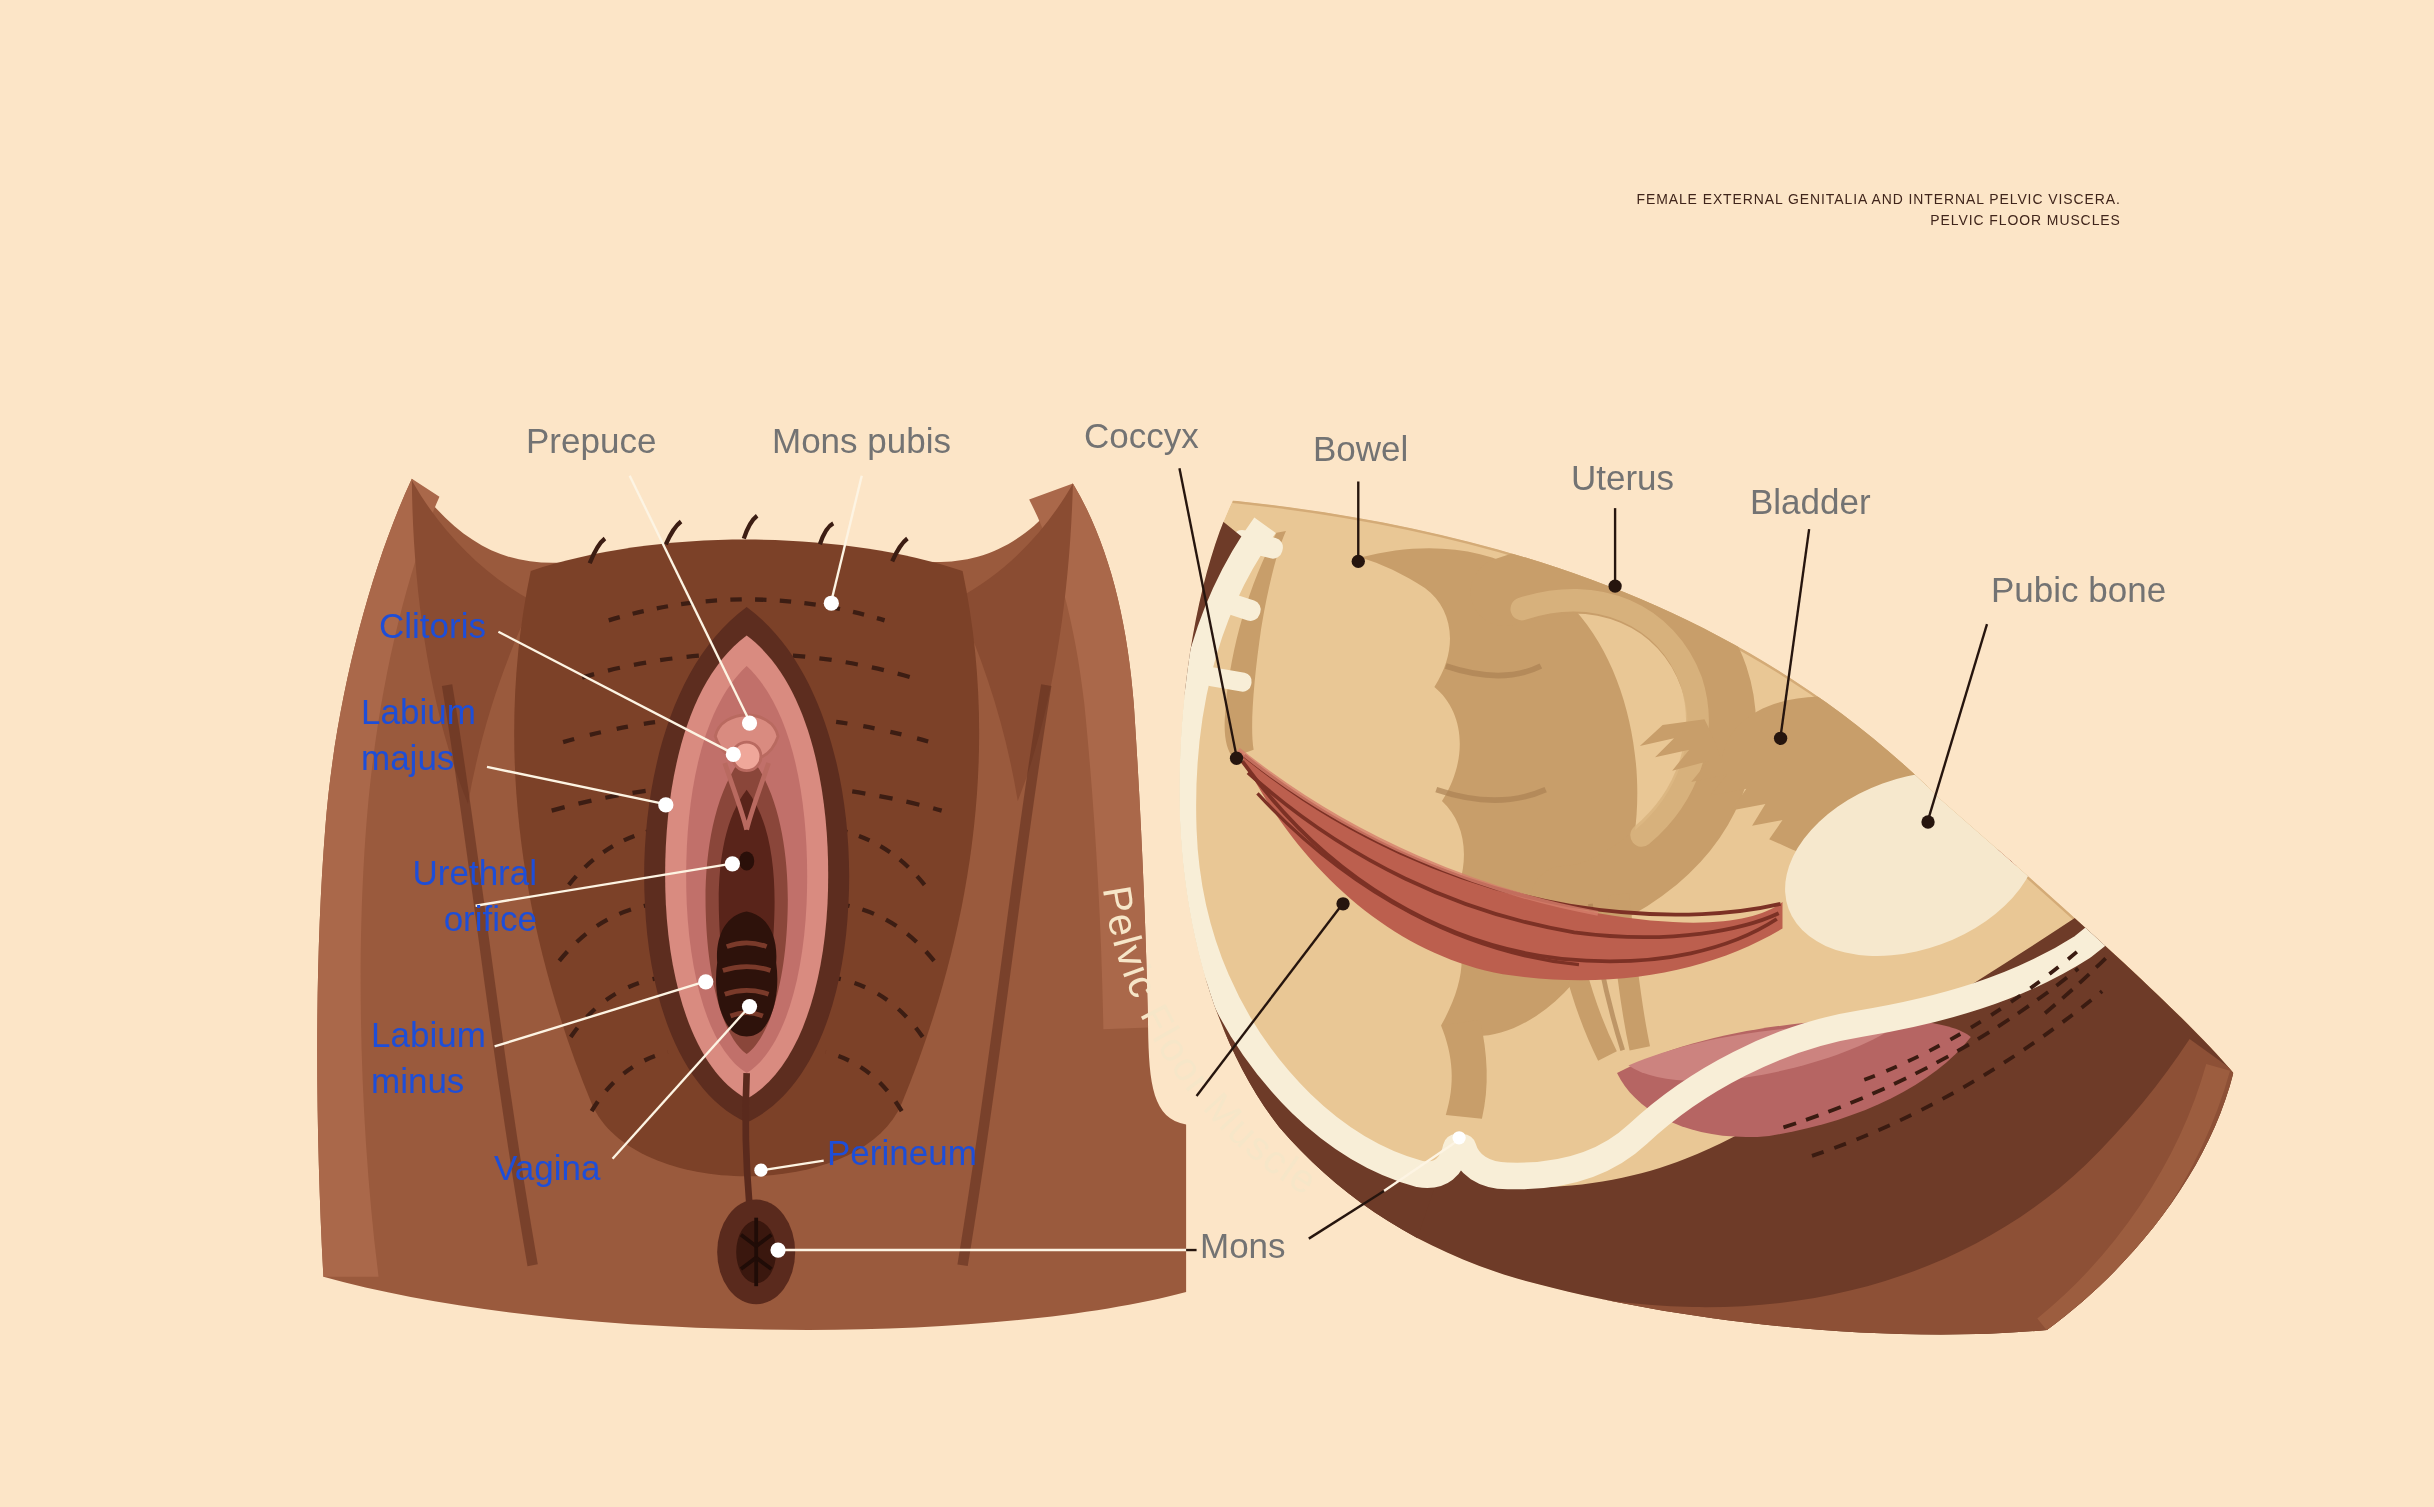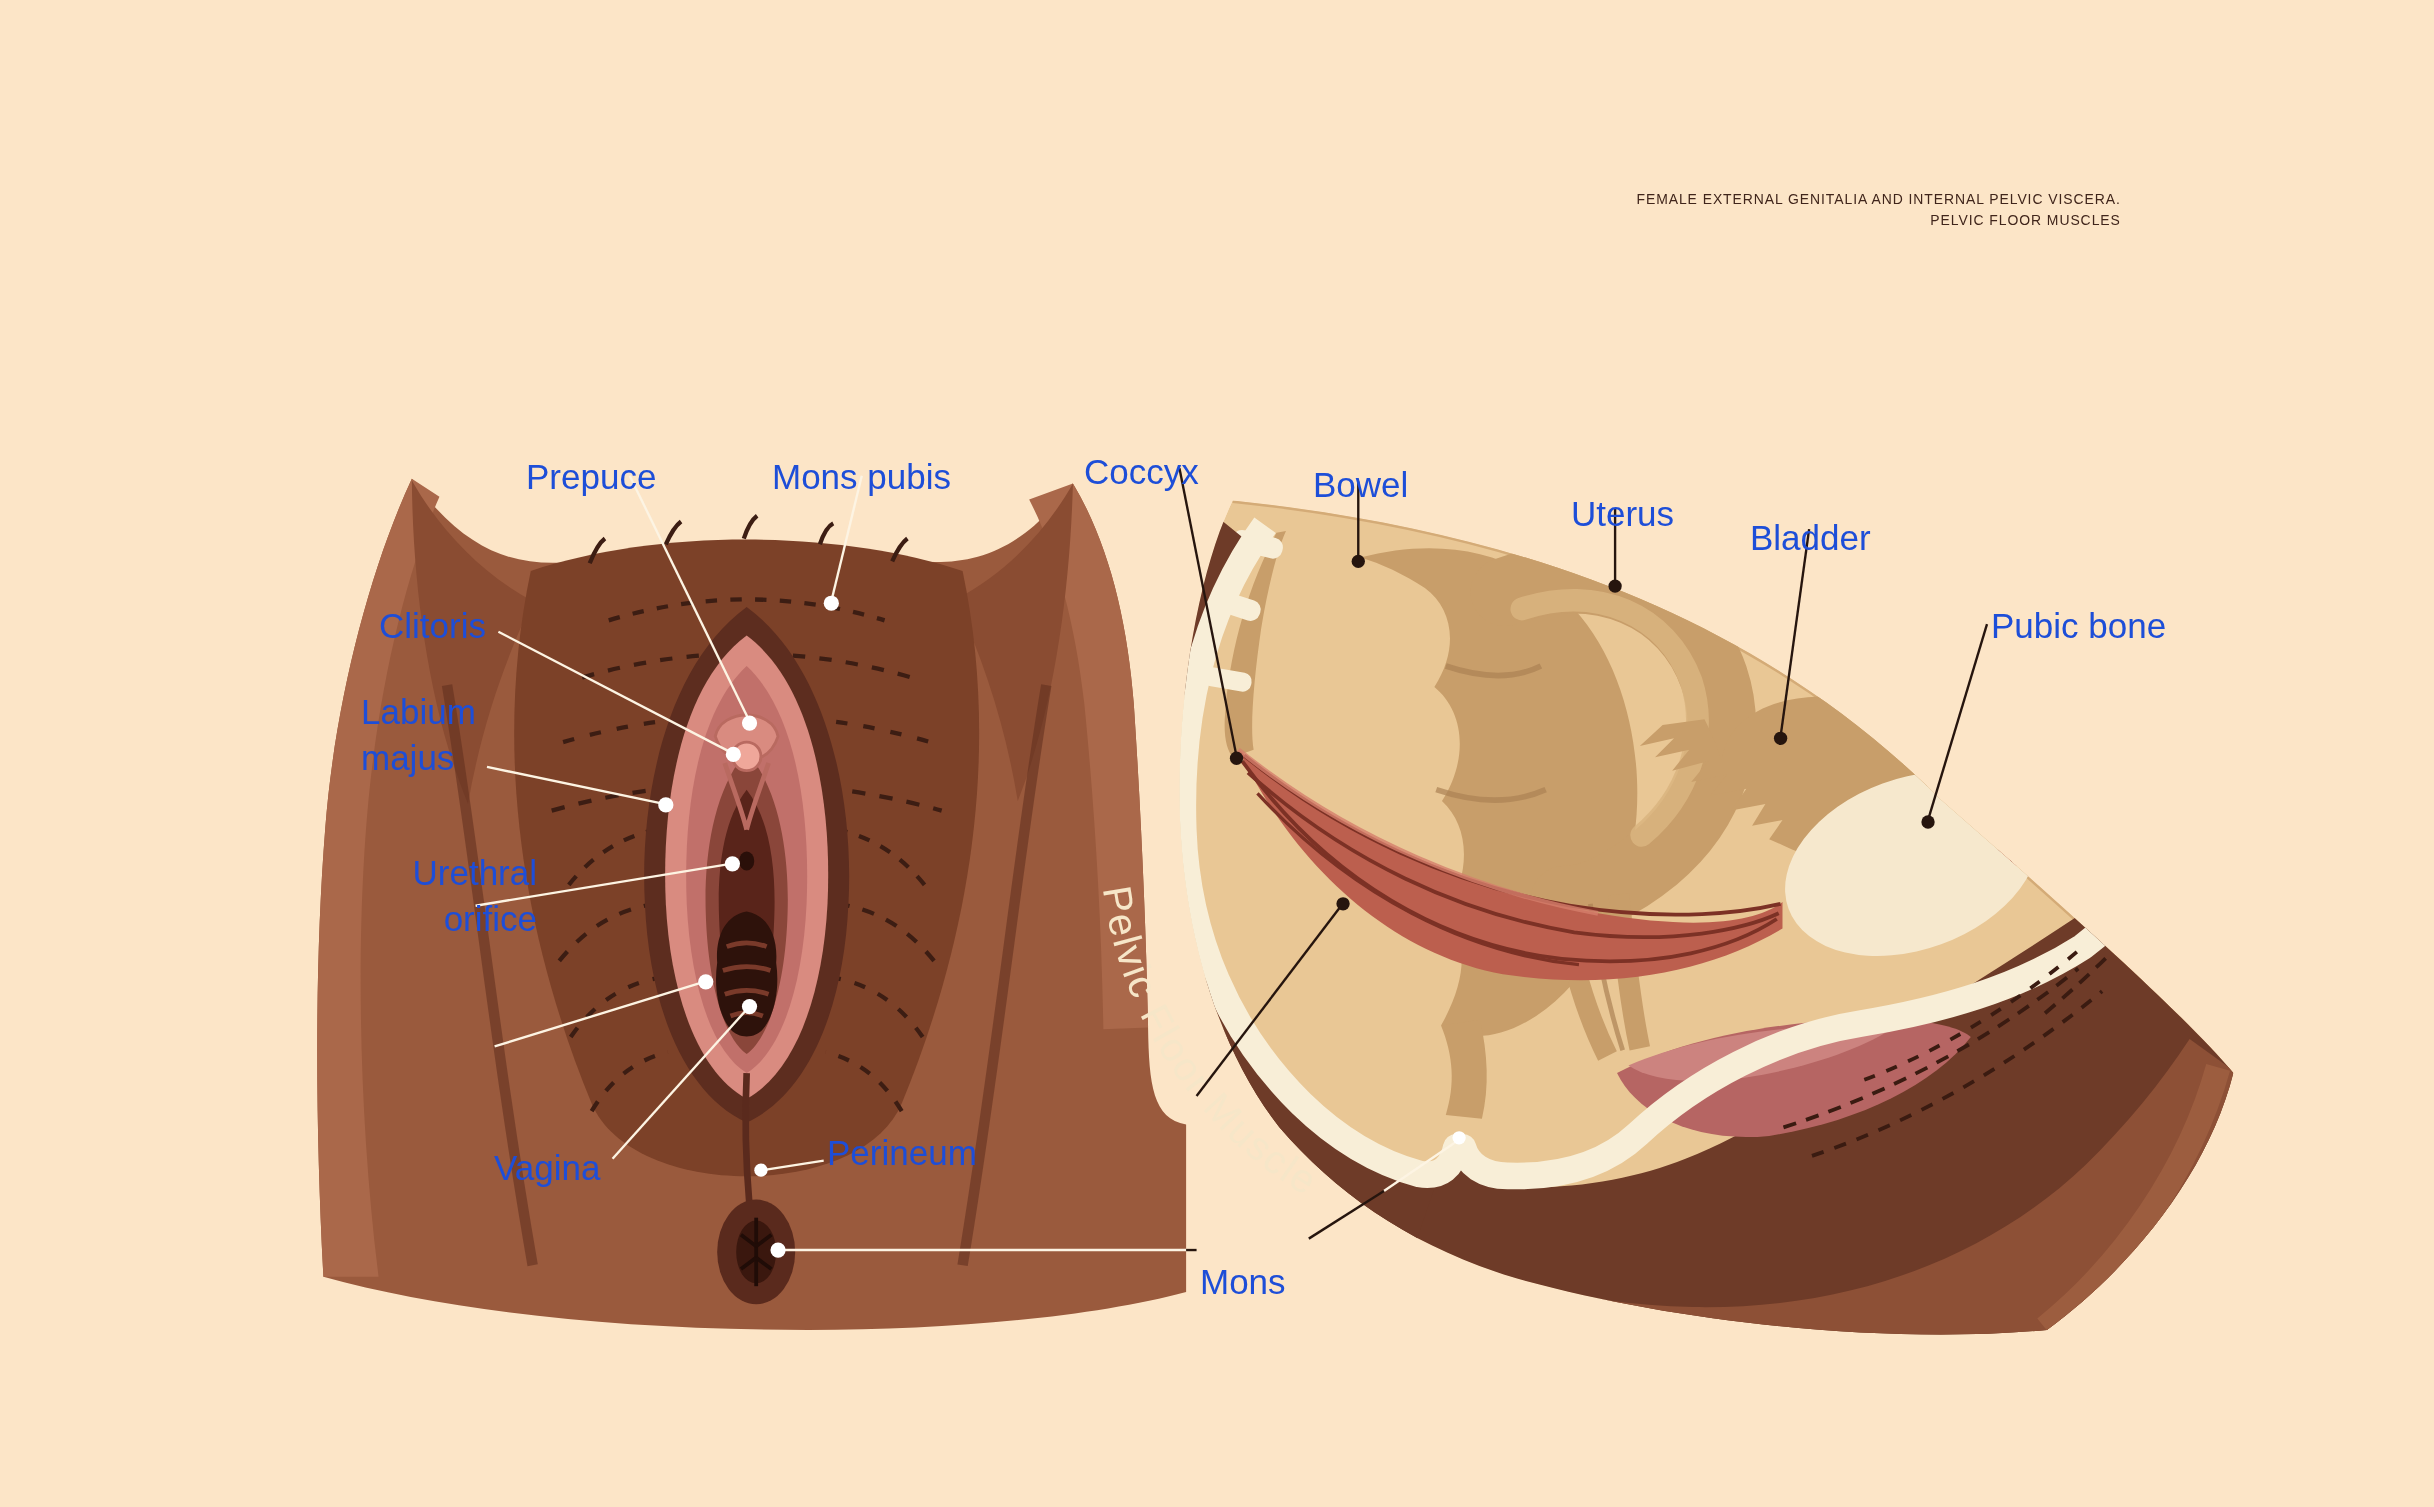--- a/index.html
+++ b/index.html
@@ -2,21 +2,21 @@
 <html style="font-size:15px"><head>
 <meta charset="utf-8">
 <style>
   html,body{margin:0;padding:0;background:#fce5c7;}
   .stage{position:relative;width:2435px;height:1508px;background:#fce5c7;overflow:hidden;
          font-family:"Liberation Sans", sans-serif;}
   .stage svg{position:absolute;left:0;top:0;}
   .title-block{position:absolute;top:188px;right:314px;text-align:right;color:#40251b;
 ysis    font-size:59px;line-height:1.42;letter-spacing:1px;transform:scaleX(.93);transform-origin:right top;white-space:nowrap;}
   .lab{position:absolute;font-size:35px;line-height:1.32;}
-  .lab-dark{color:#1d4ed8;margin-top:36px;}
+  .lab-dark{color:#737373;}
   .lab-light{color:#1d4ed8;}
 </style>
 </head>
 <body>
 
 <div class="stage">
 
 <svg width="2435" height="1508" viewBox="0 0 2560 1585">
   <defs>
     <clipPath id="rclip">
@@ -249,20 +249,21 @@
 <div class="title-block">
   <div>FEMALE EXTERNAL GENITALIA AND INTERNAL PELVIC VISCERA.</div>
   <div>PELVIC FLOOR MUSCLES</div>
 </div>
 
 <div class="lab lab-dark" style="left:526px;top:418px;">Prepuce</div>
 <div class="lab lab-dark" style="left:772px;top:418px;">Mons pubis</div>
 <div class="lab lab-light" style="left:379px;top:603px;">Clitoris</div>
 <div class="lab lab-light" style="left:361px;top:689px;width:181px;">Labium majus</div>
 <div class="lab lab-light" style="left:347px;top:850px;width:190px;text-align:right;">Urethral orifice</div>
+<div class="lab lab-light" style="left:371px;top:1012px;width:181px;">Labium minus</div>
 <div class="lab lab-light" style="left:494px;top:1145px;">Vagina</div>
 <div class="lab lab-light" style="left:827px;top:1130px;">Perineum</div>
 <div class="lab lab-dark" style="left:1084px;top:413px;">Coccyx</div>
 <div class="lab lab-dark" style="left:1313px;top:426px;">Bowel</div>
 <div class="lab lab-dark" style="left:1571px;top:455px;">Uterus</div>
 <div class="lab lab-dark" style="left:1750px;top:479px;">Bladder</div>
 <div class="lab lab-dark" style="left:1991px;top:567px;text-align:center;">Pubic bone</div>
 <div class="lab lab-dark" style="left:1200px;top:1223px;">Mons</div>
 
 </div>

